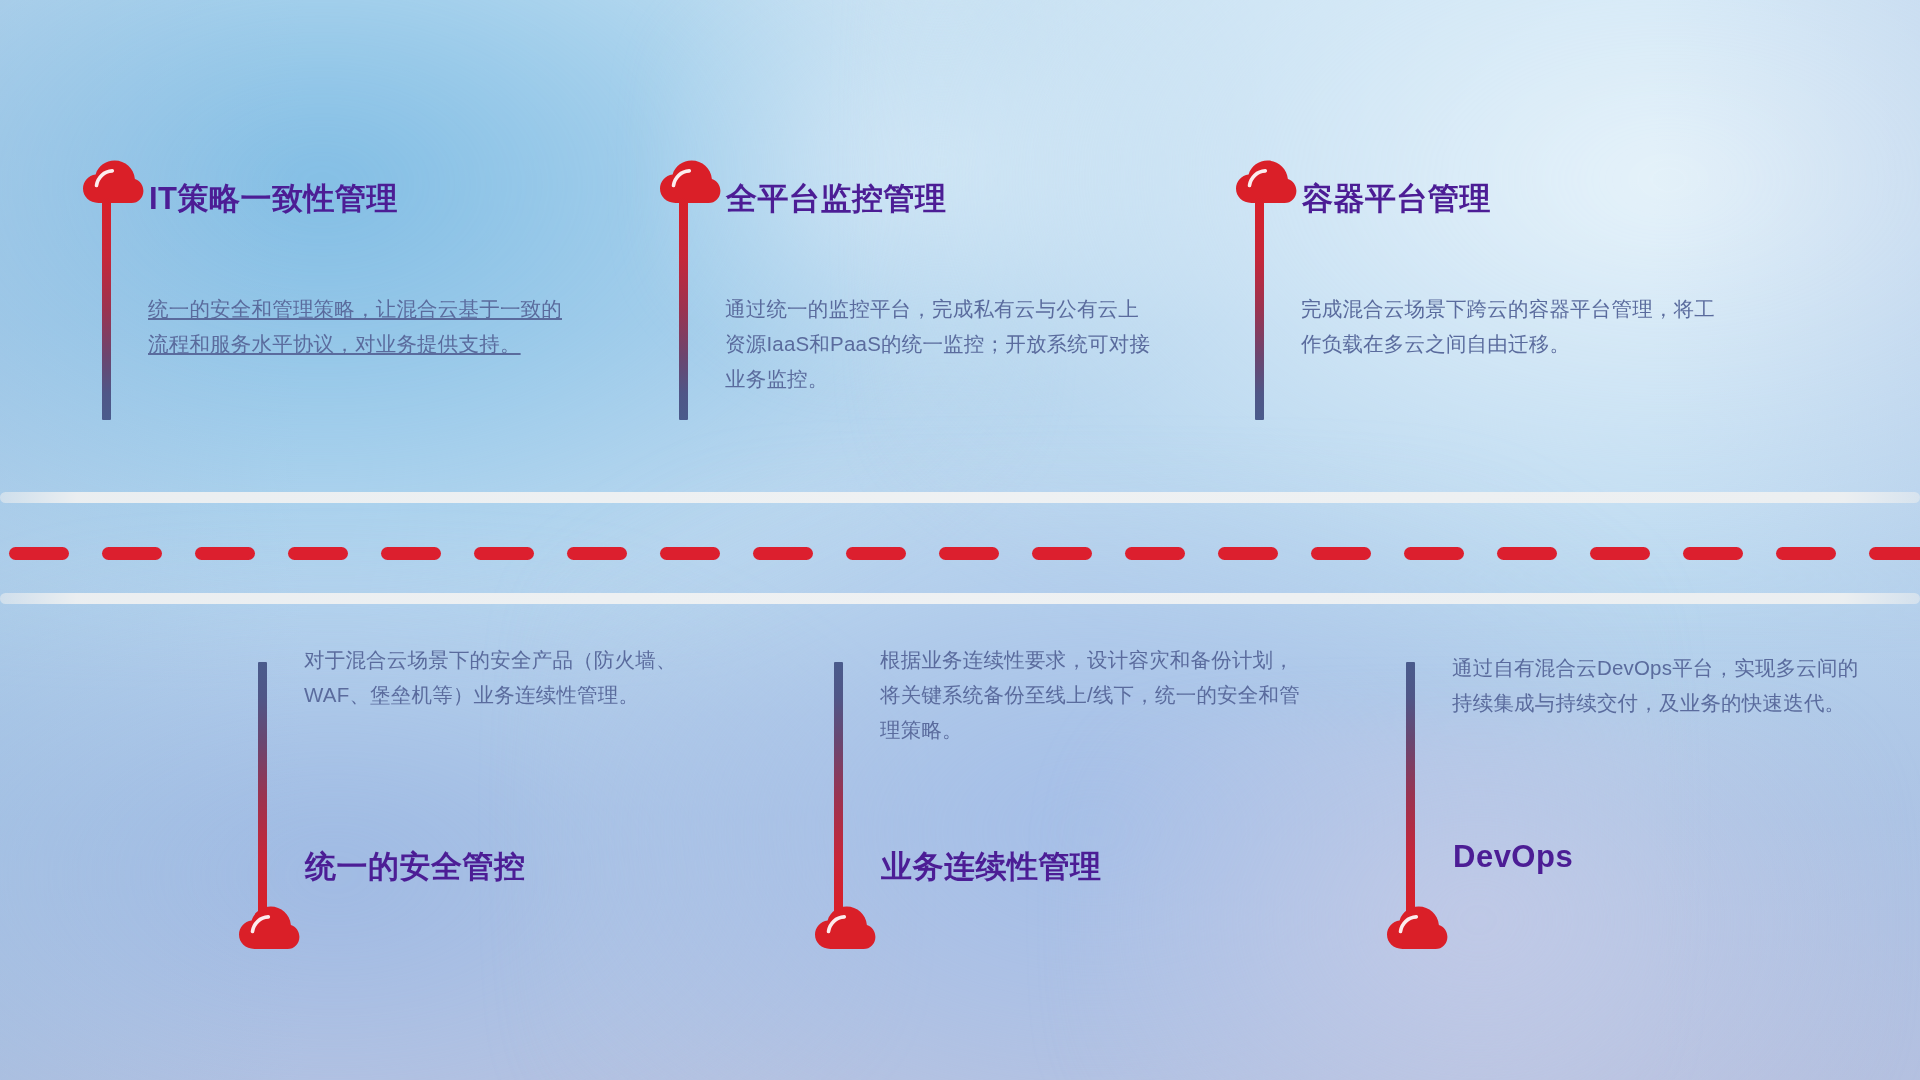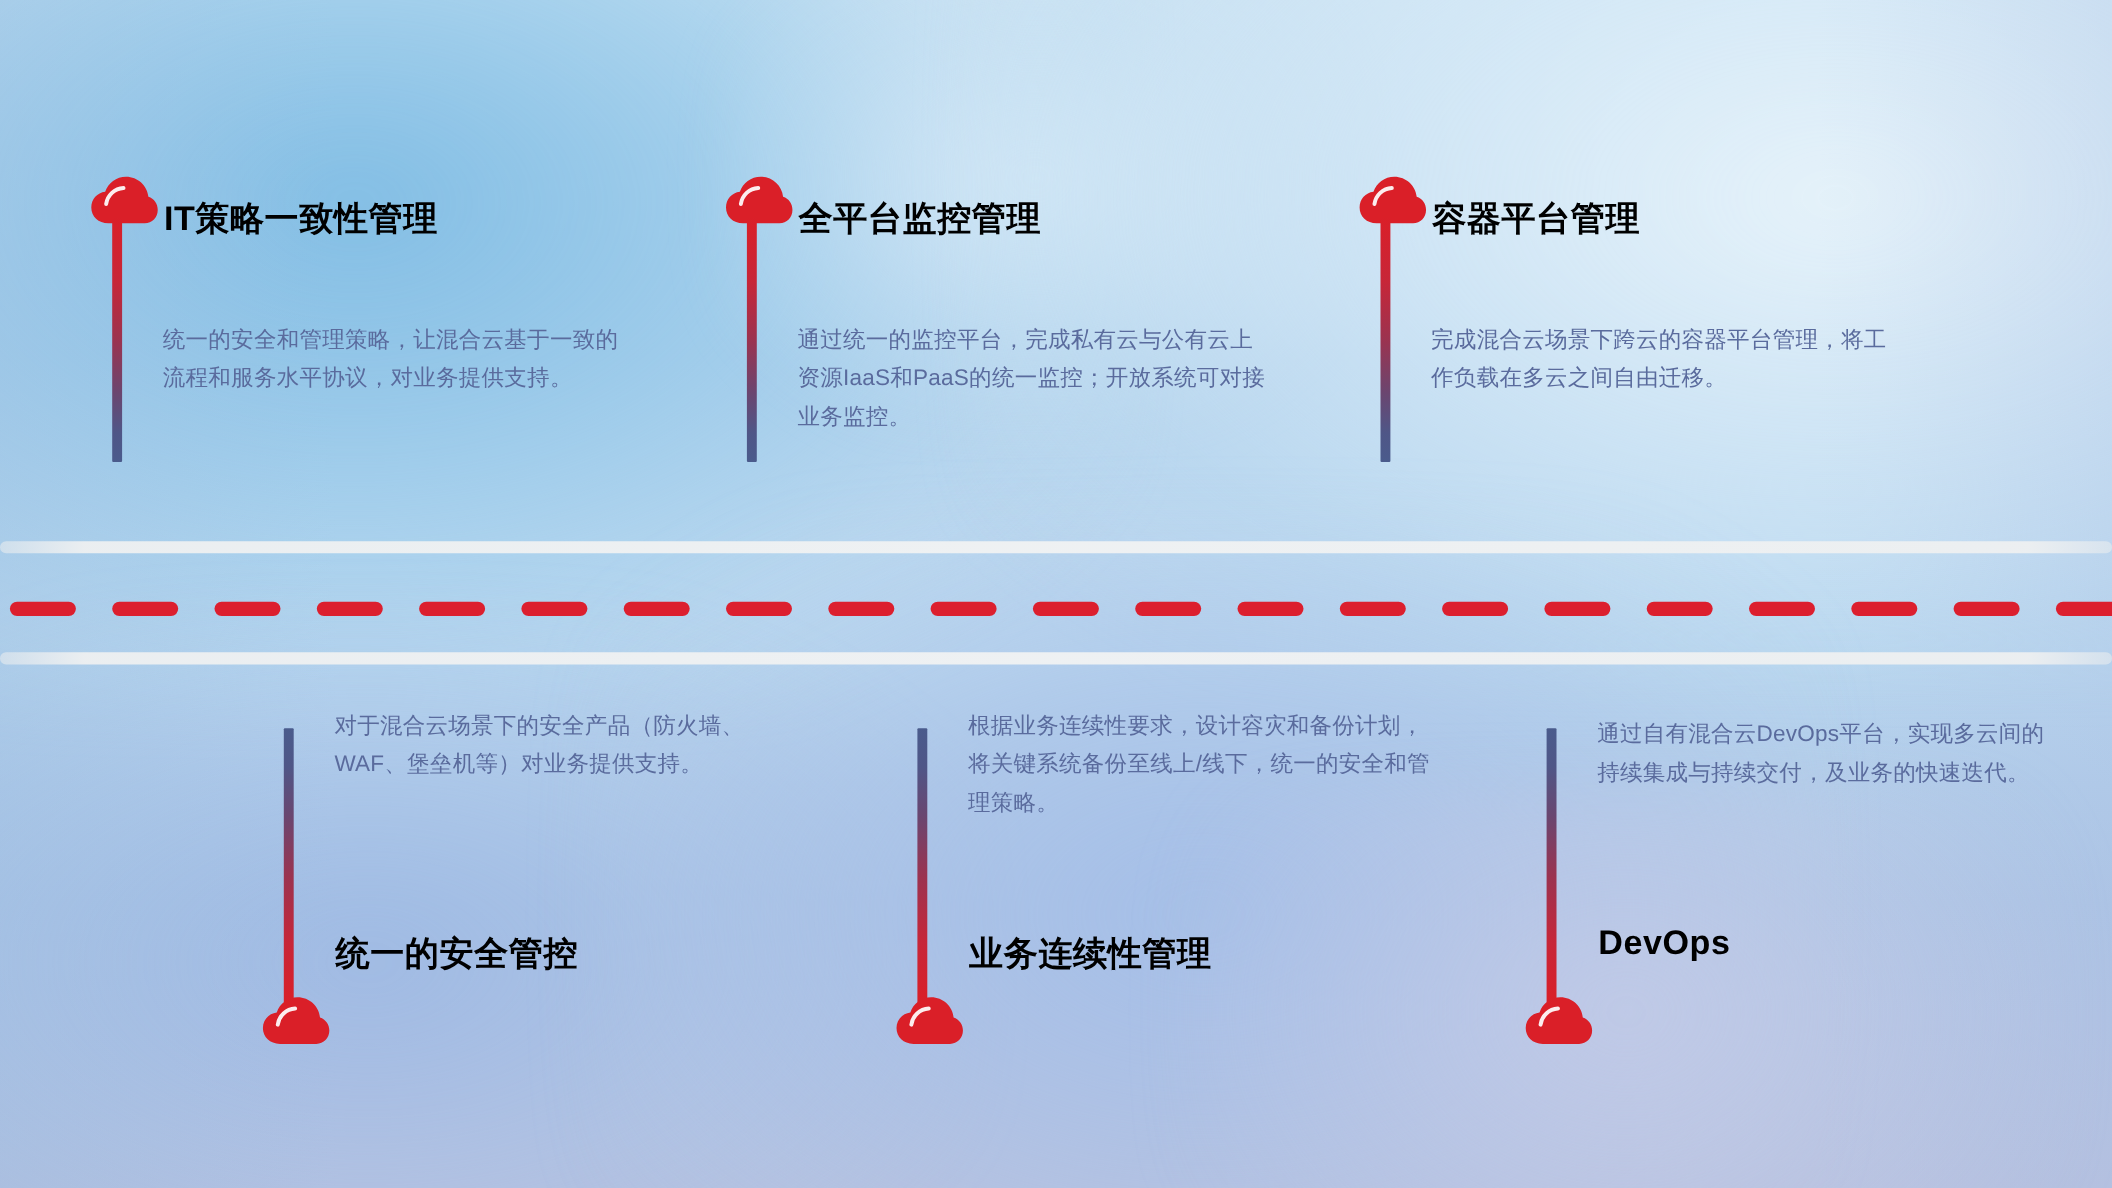--- a/index.html
+++ b/index.html
@@ -175,21 +175,21 @@
   .stem {
     position: absolute;
     width: 9px;
     border-radius: 1px;
   }
 
   .item-title {
     position: absolute;
     font-size: 31px;
     font-weight: 700;
-    color: #000000;
+    color: #4c1d95;
     letter-spacing: 0.5px;
     white-space: nowrap;
     line-height: 1.2;
   }
 
   .item-body {
     position: absolute;
     font-size: 20.5px;
     line-height: 35px;
     color: #5a6b9d;
@@ -225,21 +225,21 @@
       <svg viewBox="0 0 62 44" xmlns="http://www.w3.org/2000/svg">
         <path d="M16.5 43 C7.4 43 1 36.6 1 28.6 C1 21.2 6.4 15.2 13.6 14.4
                  C16.2 6.2 23.8 0.6 32.6 0.6 C43.2 0.6 51.9 8.6 52.9 18.9
                  C58.1 20.6 61.4 25.3 61.4 30.9 C61.4 37.6 56.2 43 49.6 43 Z" fill="#DA1F28"></path>
         <path d="M14.5 25.5 C15.6 17.4 22.2 11.3 30.3 10.9" fill="none" stroke="#FFFFFF" stroke-width="3.6" stroke-linecap="round" opacity="0.92"></path>
       </svg>
     </div>
     <div class="stem" style="left:6px; height:222px;
                 background:linear-gradient(180deg,#DA1F28 0%,#C72638 26%,#9B3350 50%,#6A4670 72%,#4F5687 88%,#4A5B8C 100%);"></div>
     <div class="item-title" style="left:53px; top:20px;">IT策略一致性管理</div>
-    <div class="item-body" style="left:52px; top:131px; width:420px;">
+    <div class="item-body" style="left:52px; top:131px; width:420px;text-decoration:underline;">
       <p>统一的安全和管理策略，让混合云基于一致的流程和服务水平协议，对业务提供支持。</p>
     </div>
   </div>
 
   <div class="item row-top" style="left:1249px; top:160px; width:470px; height:260px;">
     <div class="cloud" style="left:-14px;">
       <svg viewBox="0 0 62 44" xmlns="http://www.w3.org/2000/svg">
         <path d="M16.5 43 C7.4 43 1 36.6 1 28.6 C1 21.2 6.4 15.2 13.6 14.4
                  C16.2 6.2 23.8 0.6 32.6 0.6 C43.2 0.6 51.9 8.6 52.9 18.9
                  C58.1 20.6 61.4 25.3 61.4 30.9 C61.4 37.6 56.2 43 49.6 43 Z" fill="#DA1F28"></path>
@@ -305,21 +305,21 @@
         <path d="M16.5 43 C7.4 43 1 36.6 1 28.6 C1 21.2 6.4 15.2 13.6 14.4
                  C16.2 6.2 23.8 0.6 32.6 0.6 C43.2 0.6 51.9 8.6 52.9 18.9
                  C58.1 20.6 61.4 25.3 61.4 30.9 C61.4 37.6 56.2 43 49.6 43 Z" fill="#DA1F28"></path>
         <path d="M14.5 25.5 C15.6 17.4 22.2 11.3 30.3 10.9" fill="none" stroke="#FFFFFF" stroke-width="3.6" stroke-linecap="round" opacity="0.92"></path>
       </svg>
     </div>
     <div class="stem" style="left:6px; height:250px;
                 background:linear-gradient(180deg,#4A5B8C 0%,#4F5687 14%,#6A4670 32%,#9B3350 54%,#C72638 78%,#DA1F28 100%);"></div>
     <div class="item-title" style="left:53px; top:218px;">统一的安全管控</div>
     <div class="item-body" style="left:52px; top:12px; width:420px;">
-      <p>对于混合云场景下的安全产品（防火墙、WAF、堡垒机等）对业务提供支持。</p>
+      <p>对于混合云场景下的安全产品（防火墙、WAF、堡垒机等）业务连续性管理。</p>
     </div>
   </div>
 
   <div class="item row-bottom" style="left:828px; top:630px; width:470px; height:320px;">
     <div class="cloud" style="left:-14px;">
       <svg viewBox="0 0 62 44" xmlns="http://www.w3.org/2000/svg">
         <path d="M16.5 43 C7.4 43 1 36.6 1 28.6 C1 21.2 6.4 15.2 13.6 14.4
                  C16.2 6.2 23.8 0.6 32.6 0.6 C43.2 0.6 51.9 8.6 52.9 18.9
                  C58.1 20.6 61.4 25.3 61.4 30.9 C61.4 37.6 56.2 43 49.6 43 Z" fill="#DA1F28"></path>
         <path d="M14.5 25.5 C15.6 17.4 22.2 11.3 30.3 10.9" fill="none" stroke="#FFFFFF" stroke-width="3.6" stroke-linecap="round" opacity="0.92"></path>

